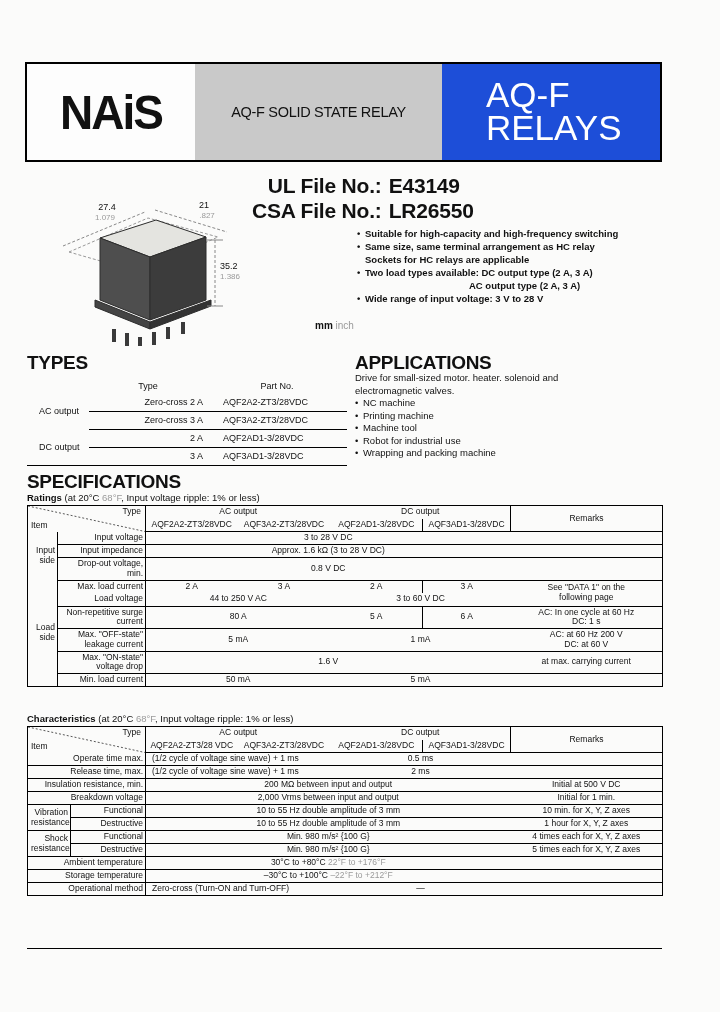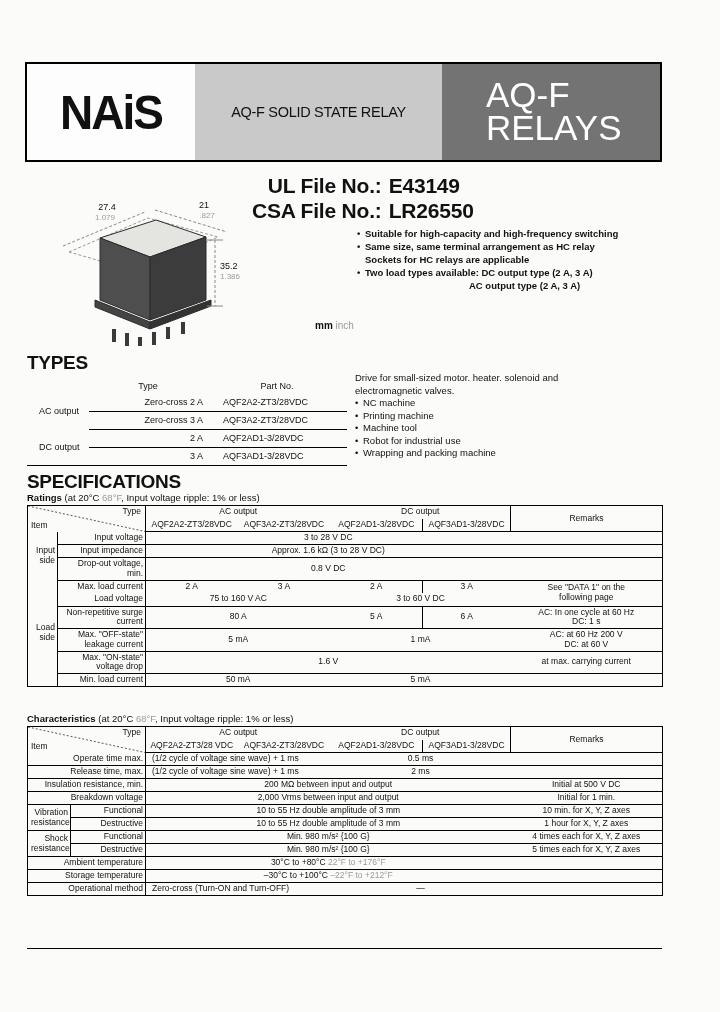--- a/index.html
+++ b/index.html
@@ -7,21 +7,21 @@
   body { font-family:"Liberation Sans", sans-serif; color:#111; }
   #page { position:relative; width:720px; height:1012px; background:#fbfbfa; overflow:hidden; }
 
   
   .banner { position:absolute; left:25px; top:62px; width:637px; height:100px;
             border:2px solid #000; display:flex; background:#fff; }
   .banner-logo { width:168px; background:#fdfdfd; display:flex; align-items:center; justify-content:center; }
   .logo-text { font-size:46px; font-weight:900; letter-spacing:-2px; transform:scaleY(1.05); }
   .banner-mid { width:247px; background:#c9c9c9; display:flex; align-items:center; justify-content:center; }
   .banner-mid span { font-size:14.5px; font-weight:normal; letter-spacing:-0.3px; }
-  .banner-right { flex:1; background:#737373; color:#fff; display:flex; flex-direction:column; justify-content:center; padding-left:44px; }
+  .banner-right { flex:1; background:#1d4ed8; color:#fff; display:flex; flex-direction:column; justify-content:center; padding-left:44px; }
   .banner-right div { font-size:35px; line-height:0.93; letter-spacing:0px; font-weight:normal; }
 
   
   .cert { position:absolute; left:252px; top:174px; display:grid; grid-template-columns:auto auto; column-gap:7px; row-gap:1px; }
   .cert div { font-size:21px; font-weight:bold; letter-spacing:-0.2px; }
   .cert .lbl { text-align:right; }
 
   
   .relay-fig { position:absolute; left:55px; top:196px; }
   .fig-caption { position:absolute; left:315px; top:320px; font-size:10px;text-align:right; }
@@ -140,20 +140,21 @@
     <span class="mm">mm</span>
     <span class="inch">inch</span>
   </div>
 
   <div class="features">
     <div class="feat">Suitable for high-capacity and high-frequency switching</div>
     <div class="feat">Same size, same terminal arrangement as HC relay</div>
     <div class="feat2 ind8">Sockets for HC relays are applicable</div>
     <div class="feat">Two load types available: DC output type (2 A, 3 A)</div>
     <div class="feat2 ind112">AC output type (2 A, 3 A)</div>
+    <div class="feat">Wide range of input voltage: 3 V to 28 V</div>
   </div>
 
   <div class="sec-title" style="left:27px; top:352px;">TYPES</div>
   <table class="types-table">
     <colgroup>
         <col style="width:62px">
         <col style="width:118px">
         <col style="width:140px">
       </colgroup>
     <tbody>
@@ -176,20 +177,21 @@
       <td class="tt-type tb">2 A</td>
       <td class="tt-part tb">AQF2AD1-3/28VDC</td>
     </tr>
     <tr>
       <td class="tt-type tb">3 A</td>
       <td class="tt-part tb">AQF3AD1-3/28VDC</td>
     </tr>
   </tbody>
     </table>
 
+  <div class="sec-title" style="left:355px; top:352px;">APPLICATIONS</div>
   <div class="apps">
     <div>Drive for small-sized motor. heater. solenoid and</div>
     <div>electromagnetic valves.</div>
     <div class="app-item">NC machine</div>
     <div class="app-item">Printing machine</div>
     <div class="app-item">Machine tool</div>
     <div class="app-item">Robot for industrial use</div>
     <div class="app-item">Wrapping and packing machine</div>
   </div>
 
@@ -256,21 +258,21 @@
       <td>3 A</td>
       <td>2 A</td>
       <td class="bL">3 A</td>
       <td class="bB" rowspan="2">
         <div>See "DATA 1" on the</div>
         <div>following page</div>
       </td>
     </tr>
     <tr>
       <td class="lab bR bB">Load voltage</td>
-      <td class="bB" colspan="2">75 to 160 V AC</td>
+      <td class="bB" colspan="2">44 to 250 V AC</td>
       <td class="bB" colspan="2">3 to 60 V DC</td>
     </tr>
     <tr>
       <td class="lab bR bB h28">
         <div>Non-repetitive surge</div>
         <div>current</div>
       </td>
       <td class="bB" colspan="2">80 A</td>
       <td class="bB">5 A</td>
       <td class="bB bL">6 A</td>

